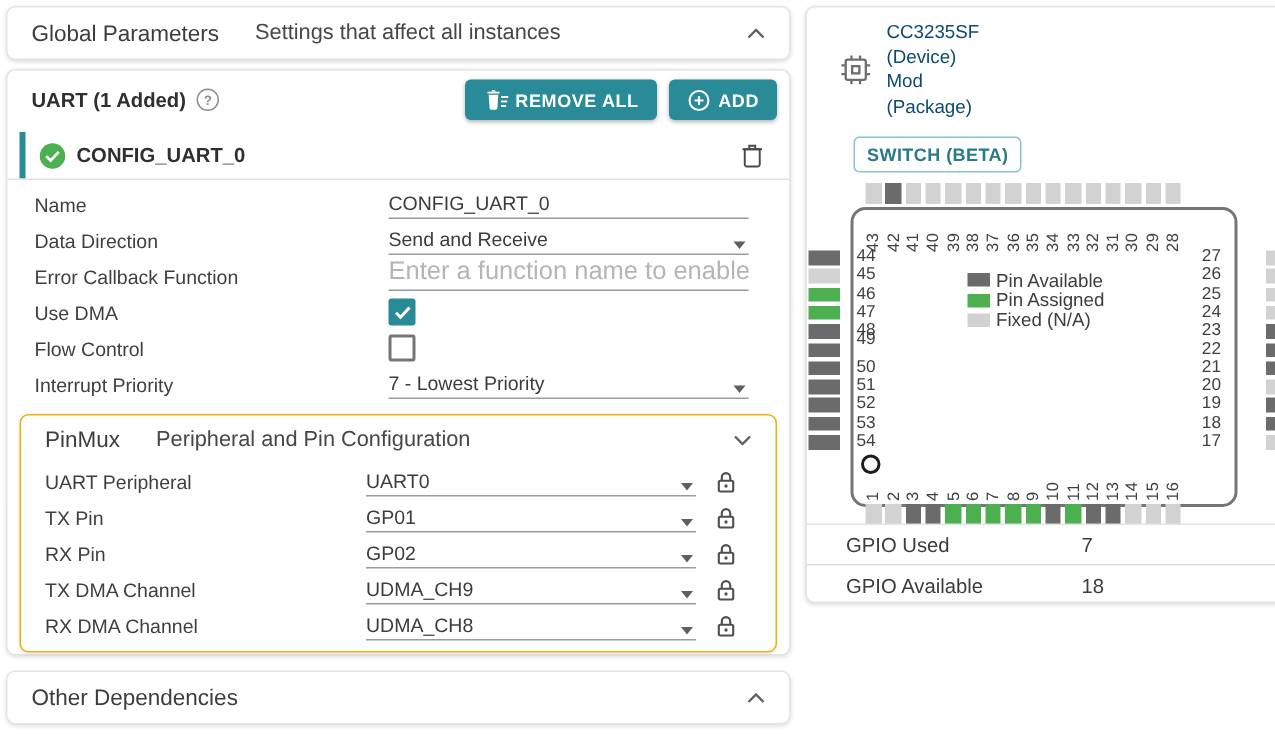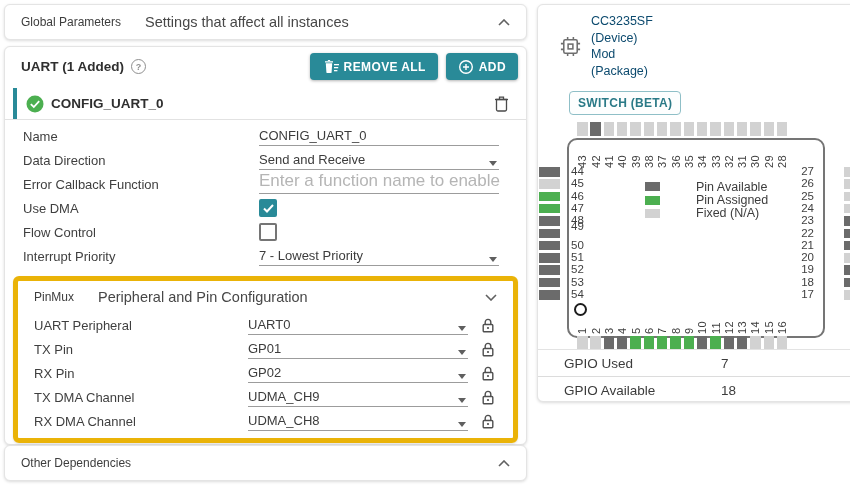--- a/index.html
+++ b/index.html
@@ -8,21 +8,21 @@
     background:#ffffff;font-family:"Liberation Sans",sans-serif;
     -webkit-font-smoothing:antialiased;
   }
   .card{
     background:#fff;border:1px solid #e4e4e4;border-radius:6px;
     box-shadow:0 1px 3px rgba(0,0,0,.14);box-sizing:border-box;
   }
   
   #left{position:absolute;left:4px;top:4px;width:523px;}
   .collapse-header{display:flex;align-items:center;height:34px;padding:0 16px;cursor:pointer;}
-  .ch-title{font-size:12px;color:#3d3d3d;margin-right:24px;white-space:nowrap;}
+  .ch-title{font-size:15px;color:#3d3d3d;margin-right:24px;white-space:nowrap;}
   .ch-sub{font-size:14.5px;color:#474747;white-space:nowrap;}
   .chev{margin-left:auto;display:flex;align-items:center;}
   #card-global{height:36px;display:flex;align-items:center;}
   #card-global .collapse-header{flex:1;height:100%;}
   #card-uart{margin-top:6px;padding-bottom:1px;}
   .uart-header{display:flex;align-items:center;padding:6px 8px 6px 16px;height:27px;}
   .sec-label{font-size:13.5px;font-weight:bold;color:#2f2f2f;white-space:nowrap;}
   .help{width:13px;height:13px;border:1.2px solid #8f8f8f;border-radius:50%;color:#8f8f8f;
         font-size:9px;font-weight:bold;display:flex;align-items:center;justify-content:center;
         margin-left:7px;cursor:pointer;}
@@ -44,28 +44,28 @@
          padding-bottom:2px;display:flex;cursor:text;}
   .fval{font-size:13px;color:#3c3c3c;white-space:nowrap;}
   .fph{font-size:17px;color:#b5b5b5;white-space:nowrap;}
   .dd{position:absolute;right:2px;bottom:6px;width:0;height:0;
       border-left:4.5px solid transparent;border-right:4.5px solid transparent;
       border-top:5px solid #5f5f5f;}
   .cb{width:14px;height:14px;border:2px solid #757575;border-radius:2px;display:inline-flex;
       align-items:center;justify-content:center;cursor:pointer;margin-top:3px;box-sizing:content-box;}
   .cb.checked{background:#298a98;border-color:#298a98;}
   
-  #pinmux-card{margin:6px 8px 0 8px;border:5px solid #eab308;border-radius:6px;
+  #pinmux-card{margin:6px 8px 0 8px;border:1px solid #eab308;border-radius:6px;
       box-shadow:0 1px 2px rgba(0,0,0,.12);padding-bottom:5px;}
   #pinmux-card .collapse-header{height:32px;}
   .pmrow{display:flex;align-items:center;height:24px;}
   .pmlabel{font-size:13px;color:#3f3f3f;padding-left:16px;width:230px;box-sizing:border-box;white-space:nowrap;}
   .pmctrl{position:relative;width:220px;height:100%;}
   .lock{margin-left:14px;display:flex;align-items:center;cursor:pointer;}
-  #card-other{height:36px;display:flex;align-items:center;}
+  #card-other{margin-top:10px;height:36px;display:flex;align-items:center;}
   #card-other .collapse-header{flex:1;height:100%;}
   
   #right-card{position:absolute;left:537px;top:4px;width:322px;height:398px;}
   #dev-header{position:absolute;left:21px;top:8px;display:flex;align-items:center;}
   #dev-icon{margin-right:9px;display:flex;}
   .dev-line{font-size:12.5px;color:#0c4a6e;line-height:16.5px;}
   #switch-btn{position:absolute;left:31px;top:86px;height:24px;padding:0 8px;
       background:#fdfefe;border:1px solid #8fbfc7;border-radius:4px;color:#2b7a87;
       font-size:12px;font-weight:bold;letter-spacing:.3px;display:inline-flex;
       align-items:center;cursor:pointer;font-family:"Liberation Sans",sans-serif;}
@@ -75,21 +75,21 @@
   .psq{position:absolute;}
   .bg-available{background:#6b6b6b;}
   .bg-assigned{background:#4caf50;}
   .bg-fixed{background:#d2d2d2;}
   .vnum{position:absolute;width:24px;height:12px;line-height:12px;font-size:11px;color:#3f3f3f;
       transform:rotate(-90deg);text-align:left;letter-spacing:.3px;}
   .hnum{position:absolute;width:32px;height:12px;line-height:12px;font-size:11.5px;color:#3f3f3f;}
   #pin-legend{position:absolute;left:107px;top:175px;}
   .leg-row{display:flex;align-items:center;height:13.4px;}
   .leg-sw{width:15px;height:9px;margin-right:4px;}
-  .leg-label{font-size:12.5px;color:#3d3d3d;white-space:nowrap;margin-left:32px;}
+  .leg-label{font-size:12.5px;color:#3d3d3d;white-space:nowrap;}
   #pin1-circle{position:absolute;left:36px;top:298px;width:13px;height:13px;
       border:2.5px solid #1c1c1c;border-radius:50%;box-sizing:border-box;}
   #stats{position:absolute;left:0;right:0;top:344px;}
   .stat-row{display:flex;align-items:center;height:26px;position:relative;}
   .stat-row.first{border-top:1px solid #e3e3e3;border-bottom:1px solid #dcdcdc;}
   .stat-label{font-size:13.5px;color:#3c3c3c;margin-left:26px;}
   .stat-value{position:absolute;left:183px;font-size:13.5px;color:#3c3c3c;}
 </style>
 </head>
 <body>

